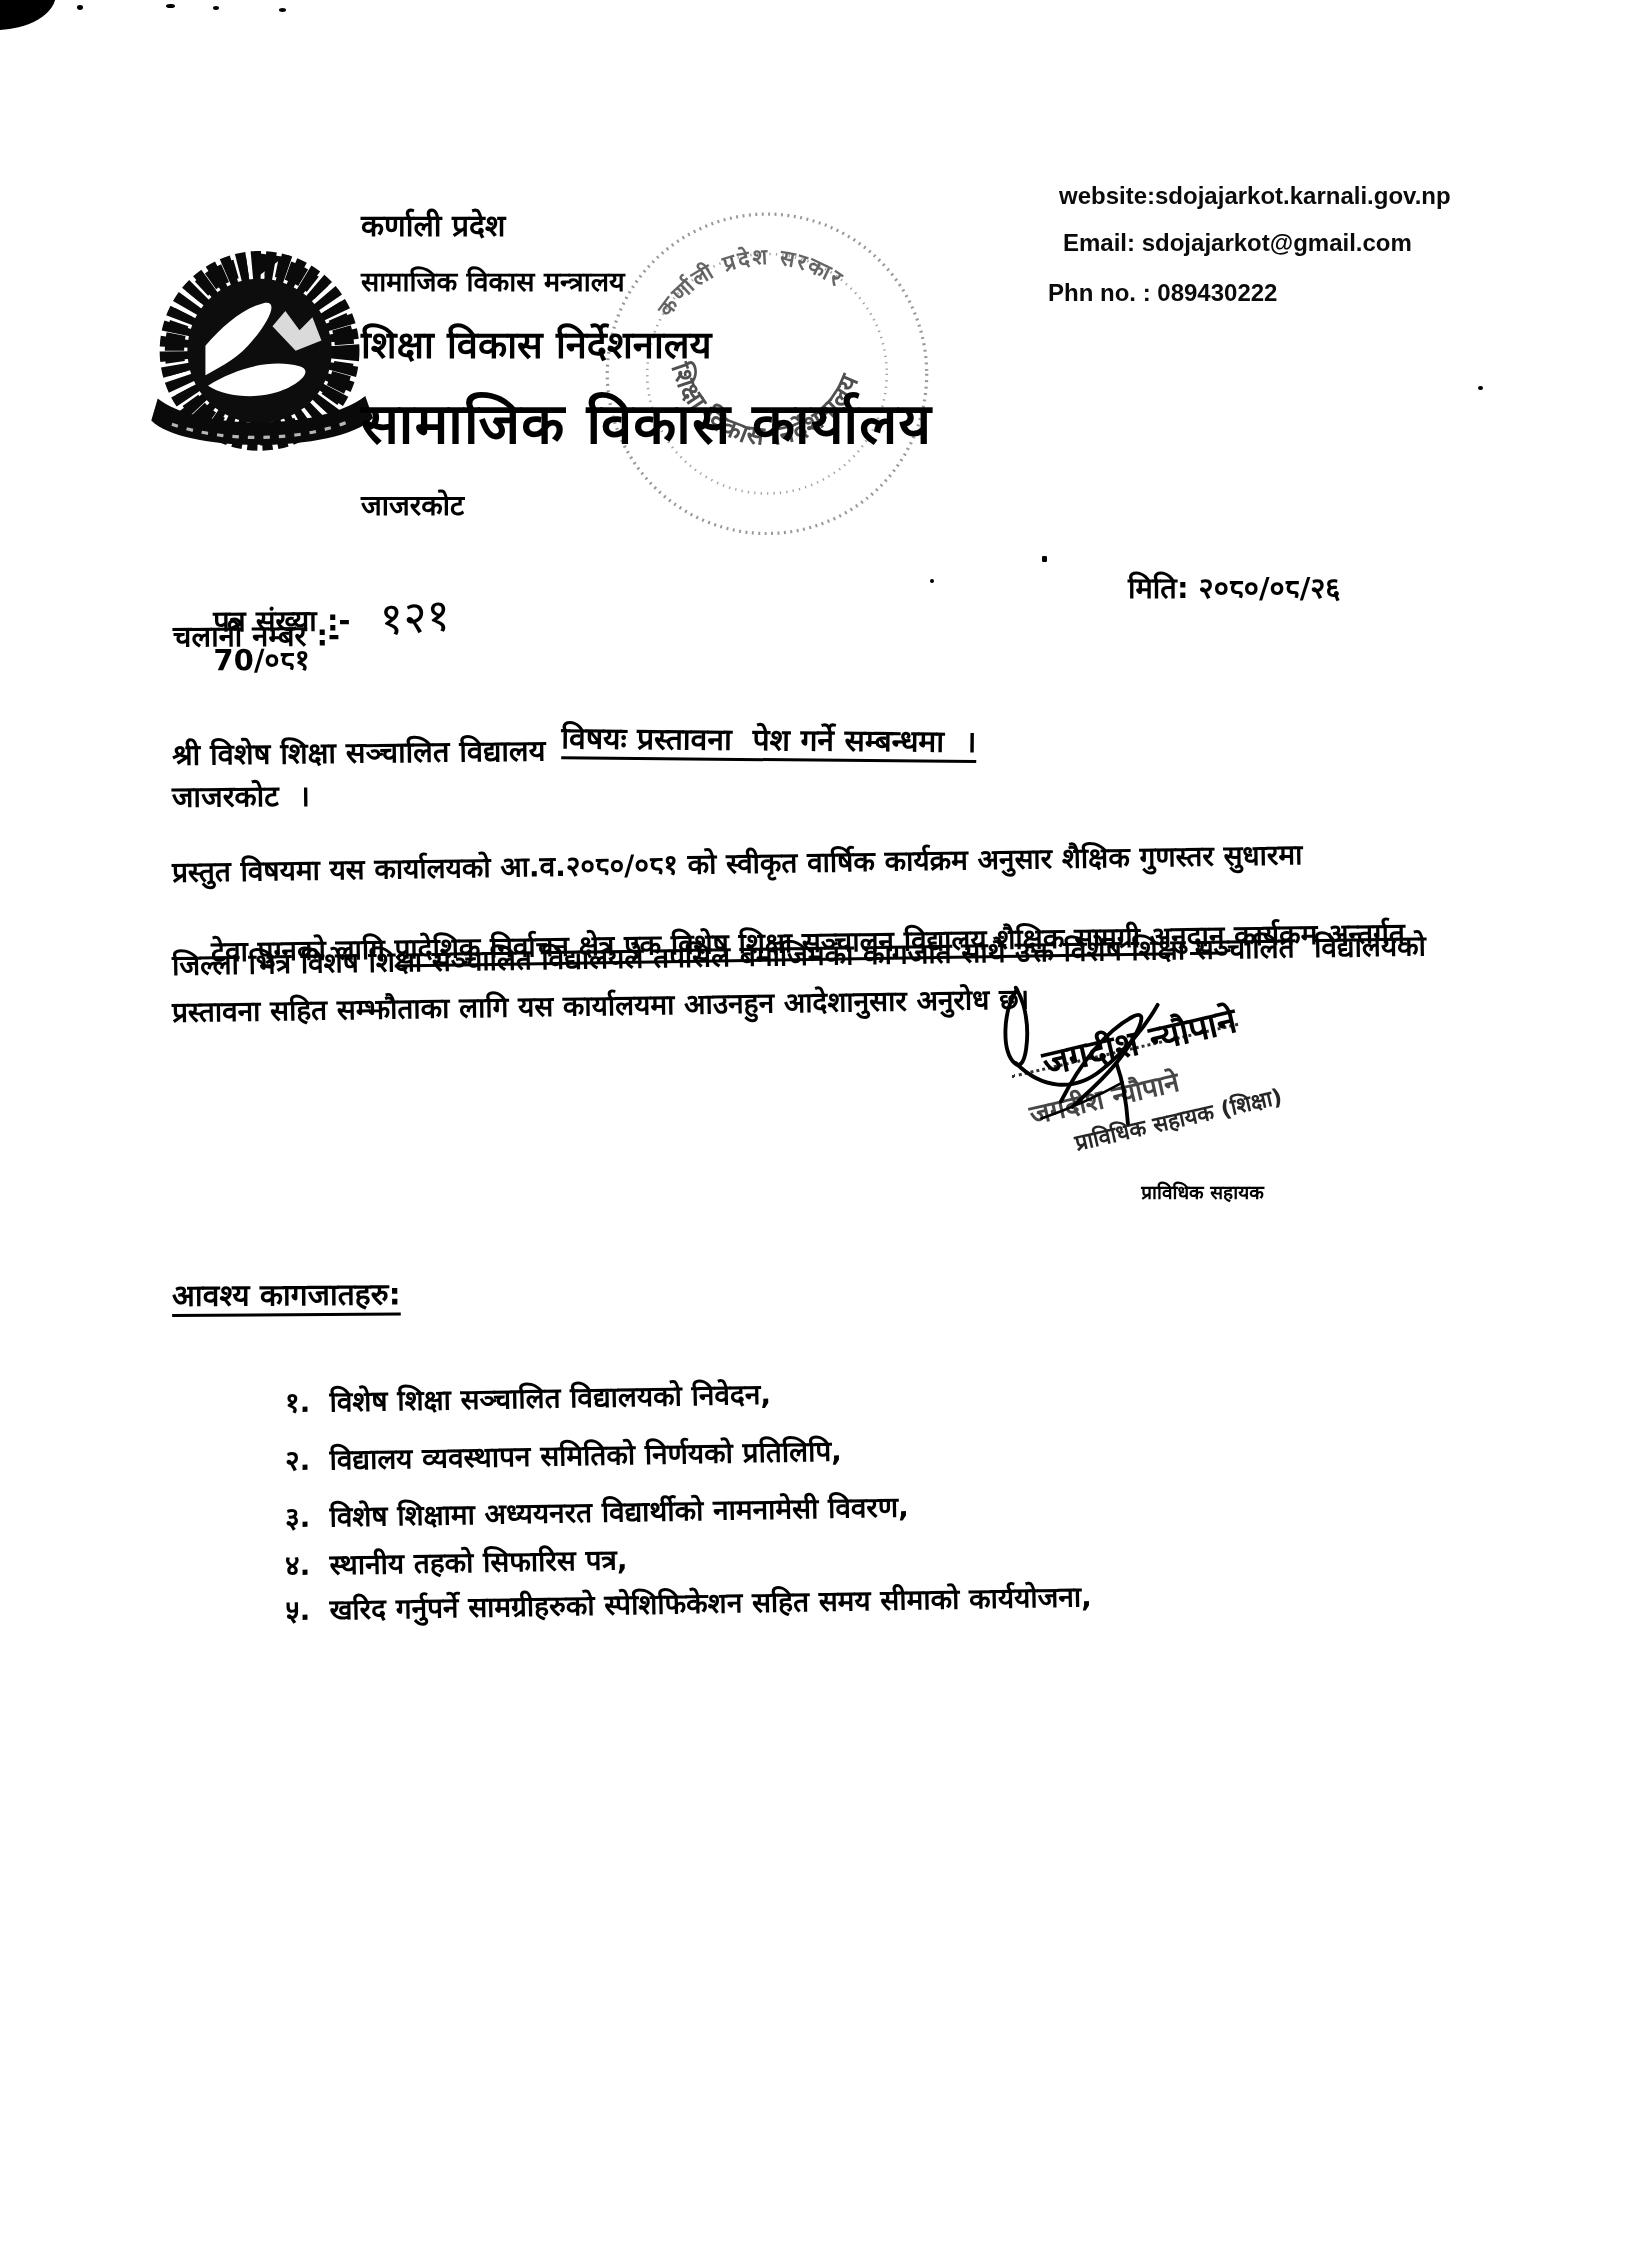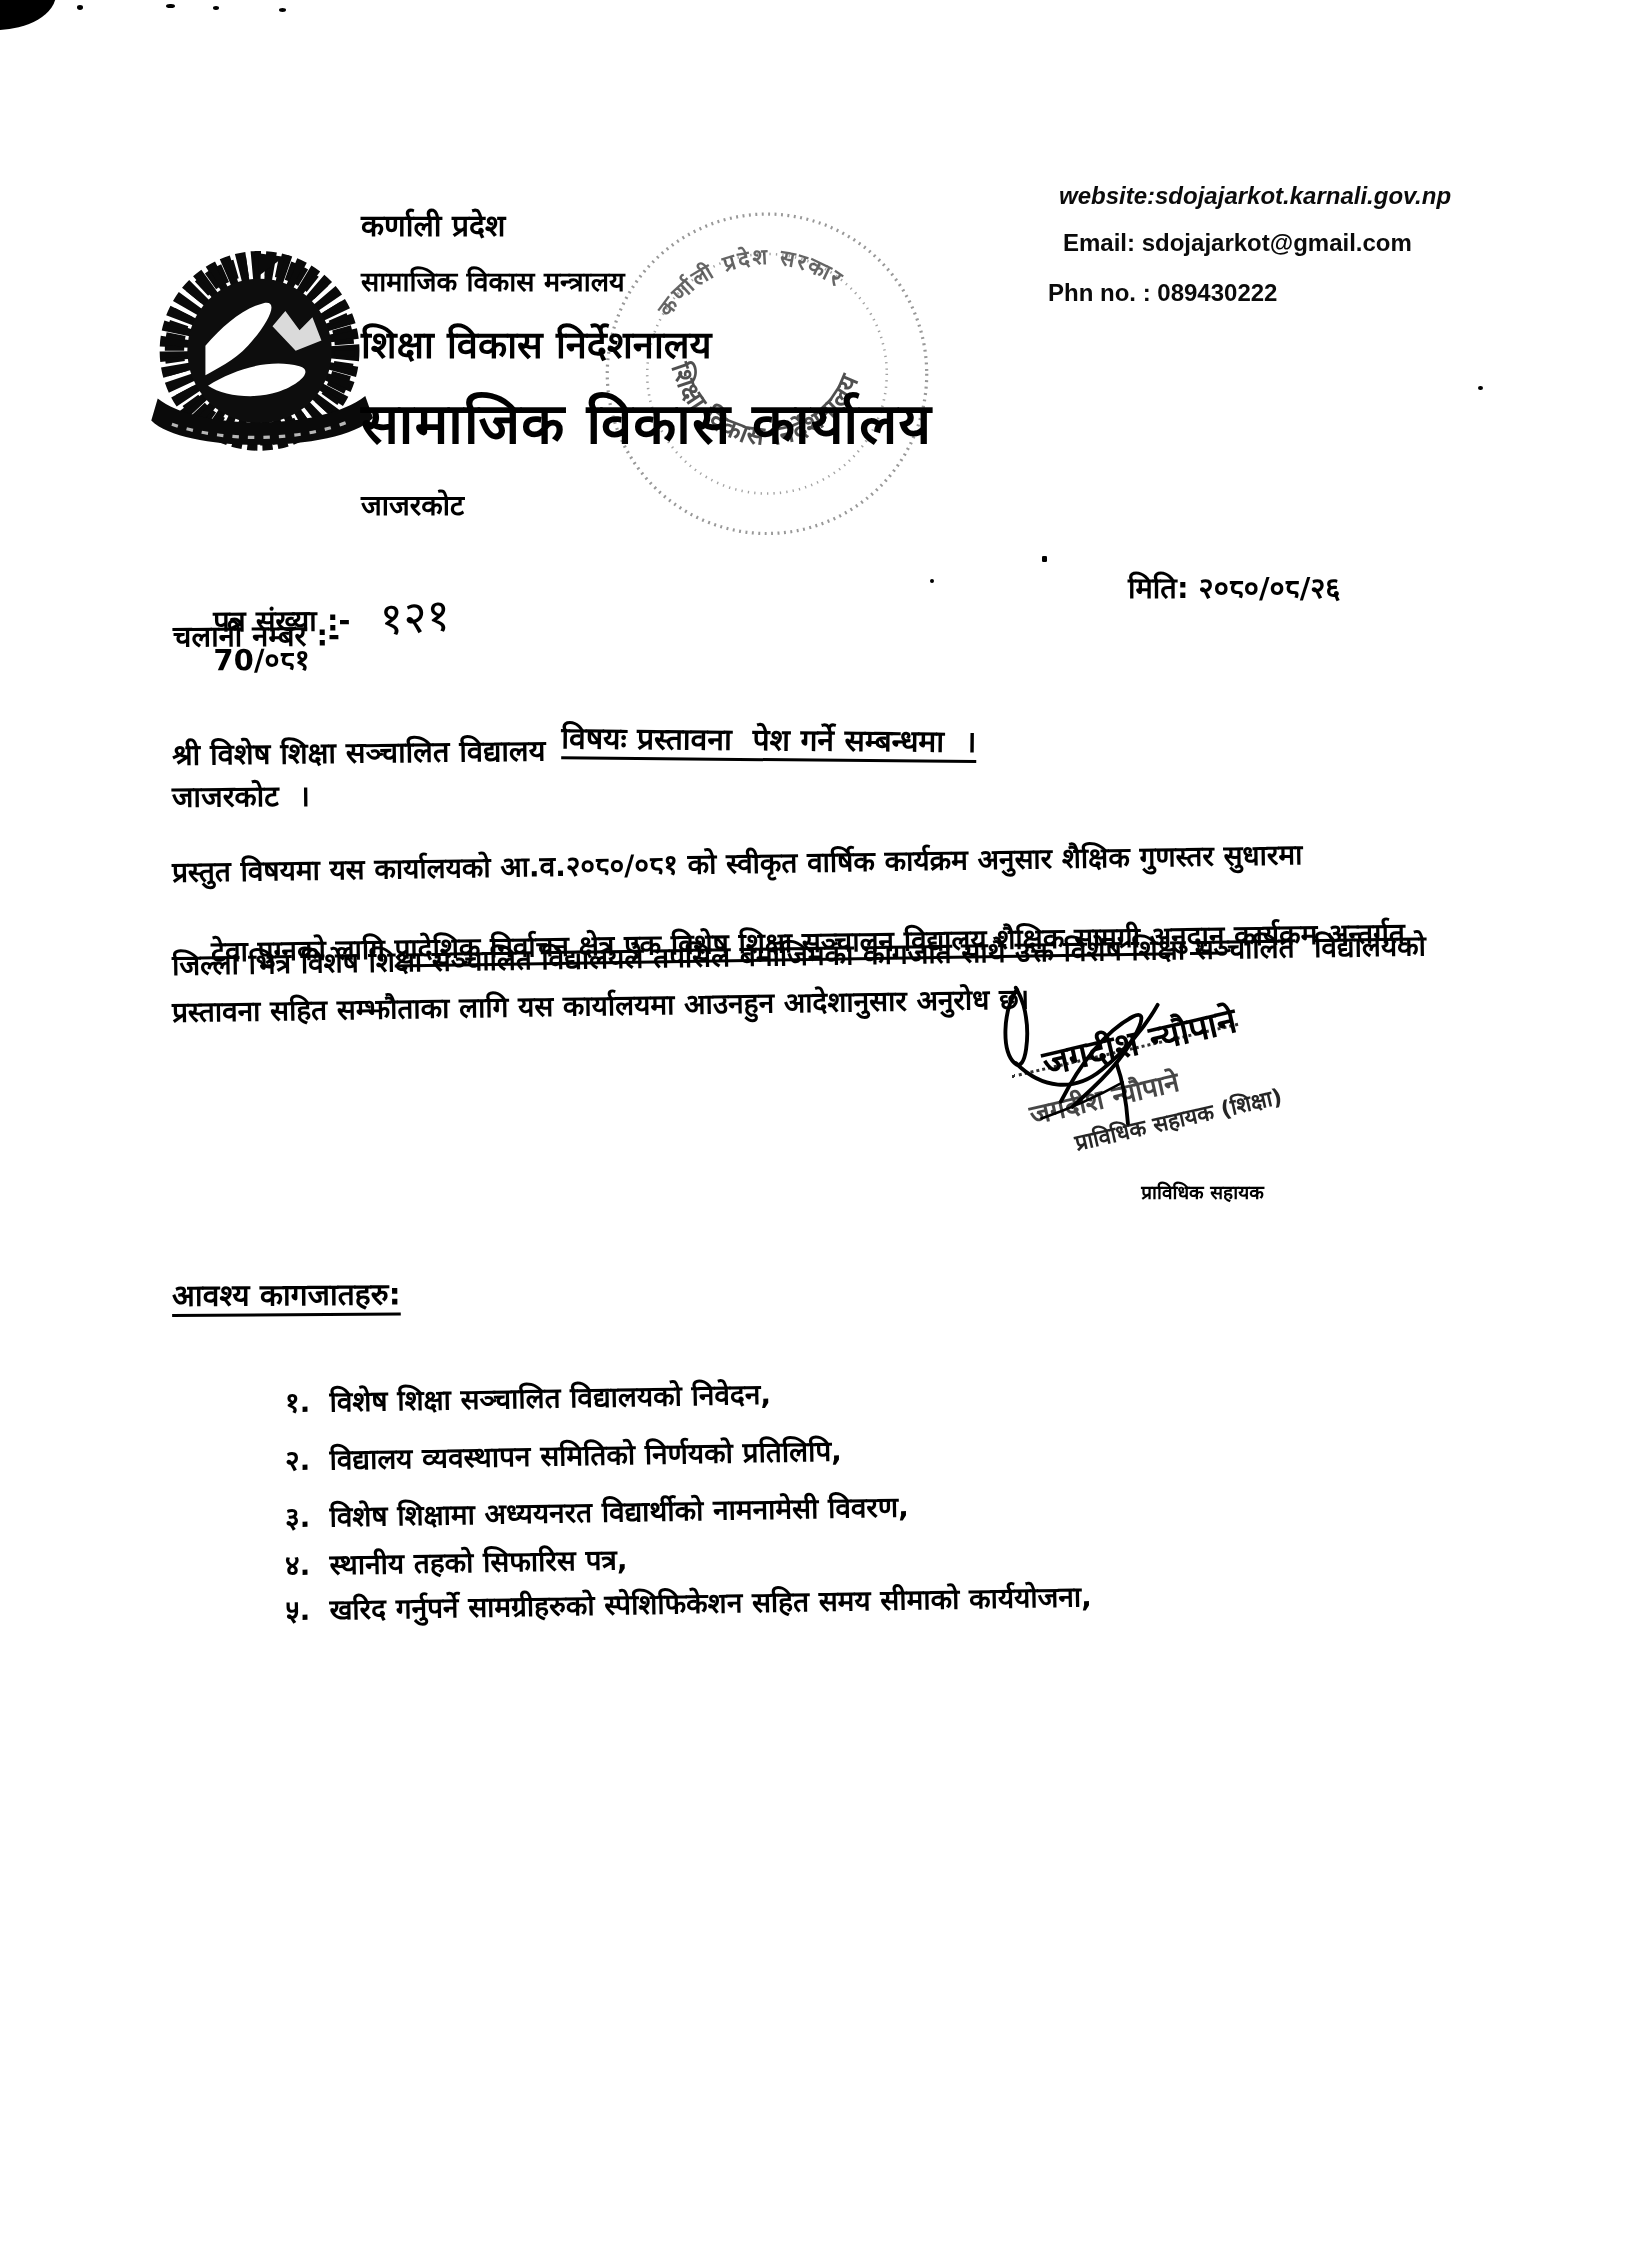--- a/index.html
+++ b/index.html
@@ -128,21 +128,21 @@
       <circle cx="310" cy="290" r="186" stroke-width="4" stroke-dasharray="2 8" opacity=".5"></circle>
     </g>
     <text font-size="34" font-weight="bold" fill="#161616" opacity=".8" letter-spacing="3">
       <textPath href="#arcTop" startOffset="18%">कर्णाली प्रदेश सरकार</textPath>
     </text>
     <text font-size="40" font-weight="bold" fill="#111" opacity=".9" letter-spacing="2">
       <textPath href="#arcMid" startOffset="6%">शिक्षा विकास निर्देशनालय</textPath>
     </text>
   </svg>
 
-  <div class="abs contact line" style="left:1059px;top:182px;font-style:italic;">website:sdojajarkot.karnali.gov.np</div>
+  <div class="abs contact line" style="left:1059px;top:182px;">website:sdojajarkot.karnali.gov.np</div>
   <div class="abs contact line" style="left:1063px;top:229px;">Email: sdojajarkot@gmail.com</div>
   <div class="abs contact line" style="left:1048px;top:279px;">Phn no. : 089430222</div>
 
   <div class="abs hdr hdr-province line">कर्णाली प्रदेश</div>
   <div class="abs hdr hdr-ministry line">सामाजिक विकास मन्त्रालय</div>
   <div class="abs hdr hdr-directorate line">शिक्षा विकास निर्देशनालय</div>
   <div class="abs hdr hdr-district line">जाजरकोट</div>
   <div class="abs hdr hdr-office line">सामाजिक विकास कार्यालय</div>
 
   <div class="abs meta line" style="left:173px;top:566px;transform:rotate(-0.4deg);">

